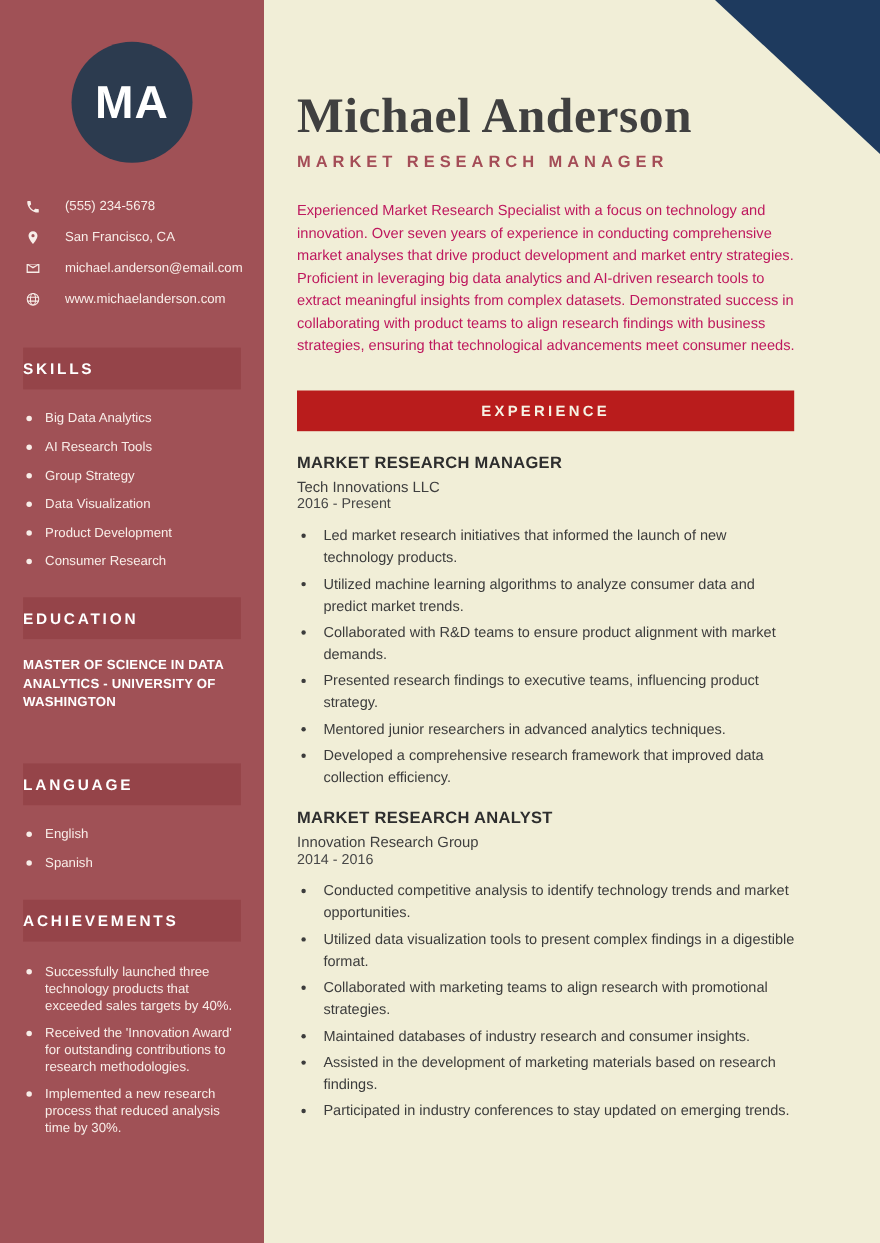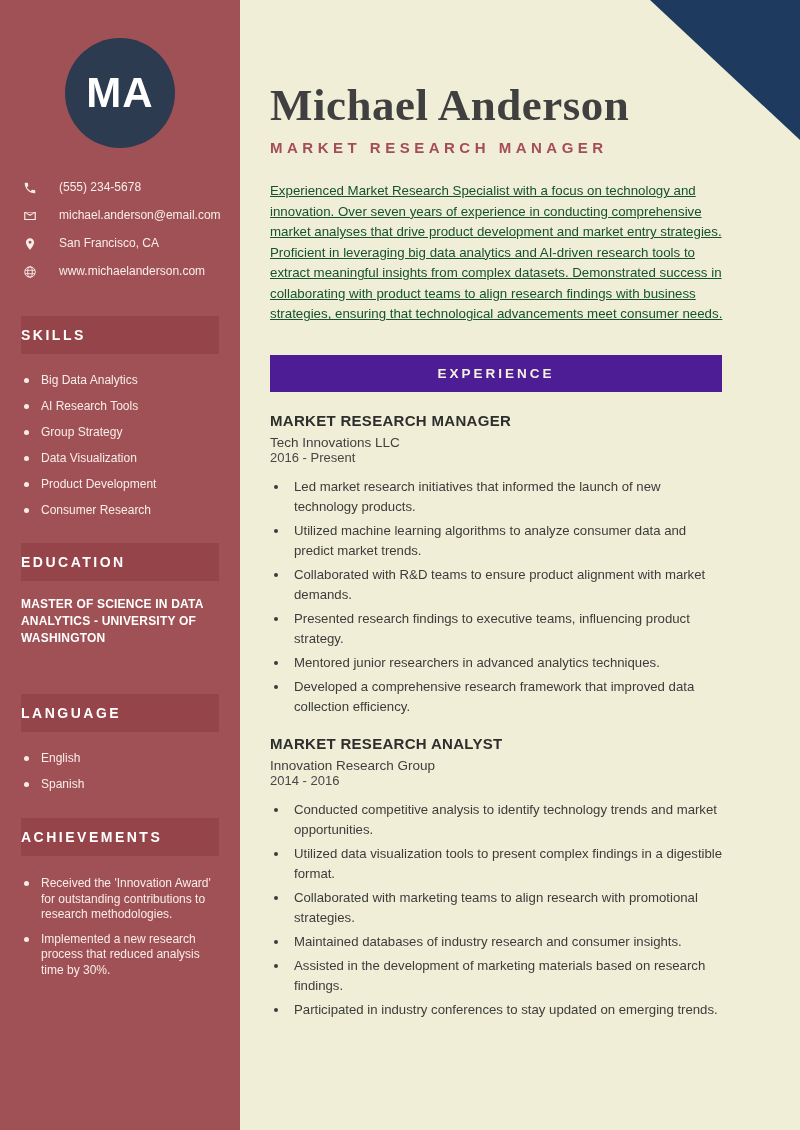--- a/index.html
+++ b/index.html
@@ -65,25 +65,25 @@
     font-family:"Liberation Serif", serif;
     font-size:45px; font-weight:bold; color:#404040;
     line-height:1.12; letter-spacing:0.5px;margin-top:44px;
   }
   .job-title {
     margin-top:9px; font-size:15px; font-weight:bold;
     letter-spacing:4.5px; color:#A44D57;
   }
   .summary {
     margin-top:25px; width:456px;
-    font-size:13.3px; line-height:20.5px; color:#14532d;text-decoration:underline;
+    font-size:13.3px; line-height:20.5px; color:#be185d;
   }
   .exp-bar {
     margin-top:30px; width:452px; height:37px;
-    background:#4c1d95; color:#F6F1E3;
+    background:#b91c1c; color:#F6F1E3;
     display:flex; align-items:center; justify-content:center;
     font-size:13.5px; font-weight:bold; letter-spacing:3px;
   }
   .job { margin-top:20px; width:456px; }
   .job + .job { margin-top:18px; }
   .role { font-size:15px; font-weight:bold; color:#2E2E2E; letter-spacing:0.3px; }
   .company { margin-top:6px; font-size:13.5px; color:#3F3F3F; }
   .dates { margin-top:0; font-size:13px; color:#474747; }
   ul.job-bullets { margin:12px 0 0; padding-left:19px; font-size:13.2px; line-height:20px; color:#3C3C3C; }
   ul.job-bullets li { margin-bottom:4px; padding-left:5px; }
@@ -102,32 +102,32 @@
       <span class="cicon">
         <svg viewBox="0 0 24 24" fill="#F8EDE8">
             <path d="M6.6 10.8c1.4 2.8 3.8 5.1 6.6 6.6l2.2-2.2c.3-.3.7-.4 1-.2 1.1.4 2.3.6 3.6.6.6 0 1 .4 1 1V20c0 .6-.4 1-1 1C10.6 21 3 13.4 3 4c0-.6.4-1 1-1h3.5c.6 0 1 .4 1 1 0 1.2.2 2.4.6 3.6.1.3 0 .7-.2 1l-2.3 2.2z"></path>
           </svg>
       </span>
       <span>(555) 234-5678</span>
     </div>
     <div class="contact-row">
       <span class="cicon">
         <svg viewBox="0 0 24 24" fill="#F8EDE8">
+            <path d="M12 2C8.1 2 5 5.1 5 9c0 5.2 7 13 7 13s7-7.8 7-13c0-3.9-3.1-7-7-7zm0 9.5A2.5 2.5 0 1 1 12 6.5a2.5 2.5 0 0 1 0 5z"></path>
+          </svg>
+      </span>
+      <span>San Francisco, CA</span>
+    </div>
+    <div class="contact-row">
+      <span class="cicon">
+        <svg viewBox="0 0 24 24" fill="#F8EDE8">
             <path d="M2 5h20v14H2V5zm10 7L4 7v10h16V7l-8 5zm0-2.4L19.2 6H4.8L12 9.6z"></path>
           </svg>
       </span>
       <span>michael.anderson@email.com</span>
-    </div>
-    <div class="contact-row">
-      <span class="cicon">
-        <svg viewBox="0 0 24 24" fill="#F8EDE8">
-            <path d="M12 2C8.1 2 5 5.1 5 9c0 5.2 7 13 7 13s7-7.8 7-13c0-3.9-3.1-7-7-7zm0 9.5A2.5 2.5 0 1 1 12 6.5a2.5 2.5 0 0 1 0 5z"></path>
-          </svg>
-      </span>
-      <span>San Francisco, CA</span>
     </div>
     <div class="contact-row">
       <span class="cicon">
         <svg viewBox="0 0 24 24" fill="none" stroke="#F8EDE8" stroke-width="1.6">
             <circle cx="12" cy="12" r="9"></circle>
             <ellipse cx="12" cy="12" rx="4" ry="9"></ellipse>
             <path d="M3.5 9h17M3.5 15h17"></path>
           </svg>
       </span>
       <span>www.michaelanderson.com</span>
@@ -175,20 +175,23 @@
       <li>
         <span>Spanish</span>
       </li>
     </ul>
 
   <div class="side-header mt-ach">
     <span>ACHIEVEMENTS</span>
   </div>
   <ul class="side-list ach-list">
 
+  <li>
+        <span>Successfully launched three technology products that exceeded sales targets by 40%.</span>
+      </li>
       <li>
         <span>Received the 'Innovation Award' for outstanding contributions to research methodologies.</span>
       </li>
       <li>
         <span>Implemented a new research process that reduced analysis time by 30%.</span>
       </li>
     </ul>
 
 </aside>
 

